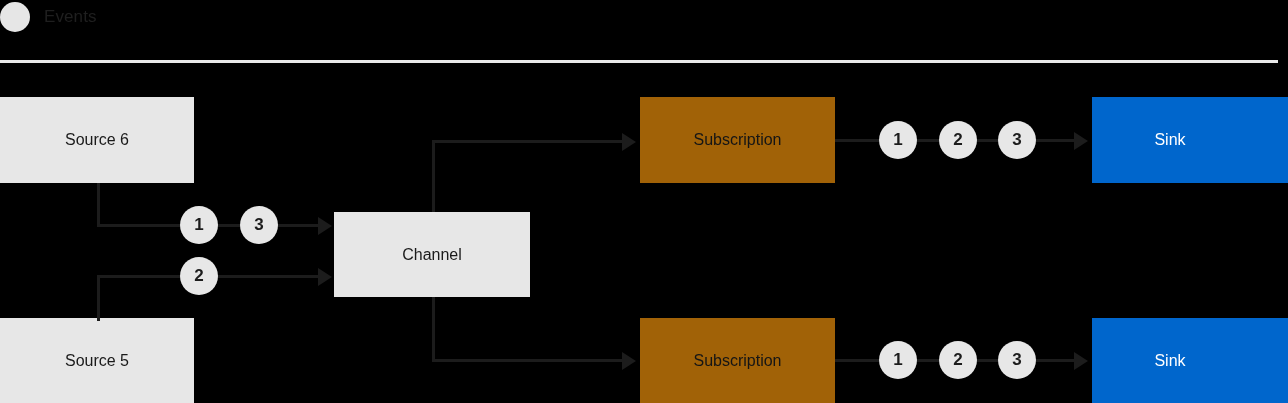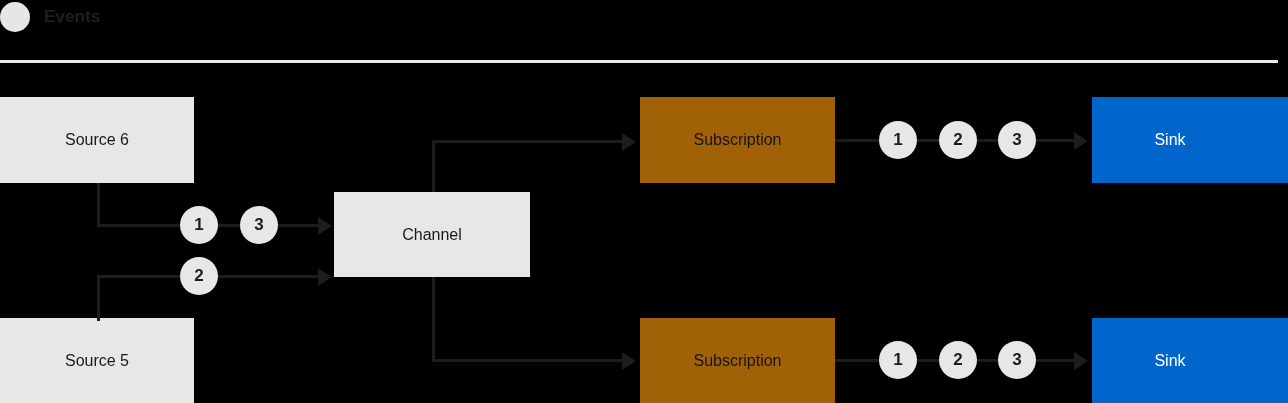--- a/index.html
+++ b/index.html
@@ -31,21 +31,21 @@
   .legend-dot {
     width: 30px;
     height: 30px;
     border-radius: 50%;
     background: #E6E6E6;
     margin-left: 0px;
     flex: 0 0 auto;
   }
   .legend-label {
     font-size: 17px;
-    font-weight: 700;
+    font-weight: 400;
     color: #1f1f1f;
     letter-spacing: 0.1px;
     white-space: nowrap;
   }
 
   .divider {
     position: absolute;
     left: 0px;
     top: 60px;
     width: 1278px;
@@ -72,21 +72,21 @@
   }
   .node-blue-solid {
     background: #0066CC;
     color: #FFFFFF;
   }
 
   #source1 { left: -40px; top: 97px;  width: 234px; height: 86px; }
   #source2 { left: -40px; top: 318px; width: 234px; height: 86px; }
   #source1 .node-label, #source2 .node-label { transform: translateX(20px); }
 
-  #channel { left: 334px; top: 192px; width: 196px; height: 85px; }
+  #channel { left: 334px; top: 212px; width: 196px; height: 85px; }
 
   #subscription1 { left: 640px; top: 97px;  width: 195px; height: 86px; }
   #subscription2 { left: 640px; top: 318px; width: 195px; height: 86px; }
 
   #sink1 { left: 1092px; top: 97px;  width: 236px; height: 86px; }
   #sink2 { left: 1092px; top: 318px; width: 236px; height: 86px; }
   #sink1 .node-label, #sink2 .node-label { transform: translateX(-40px); }
 
   
   .hline {

